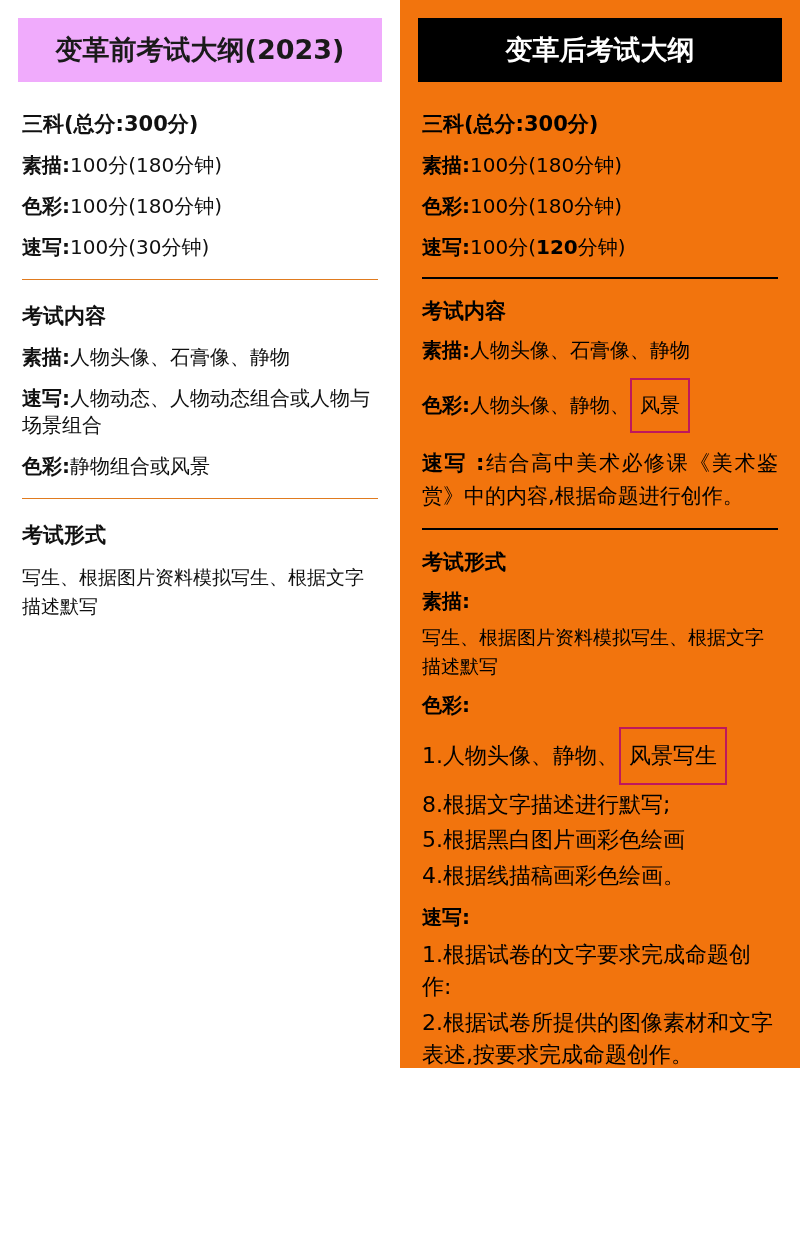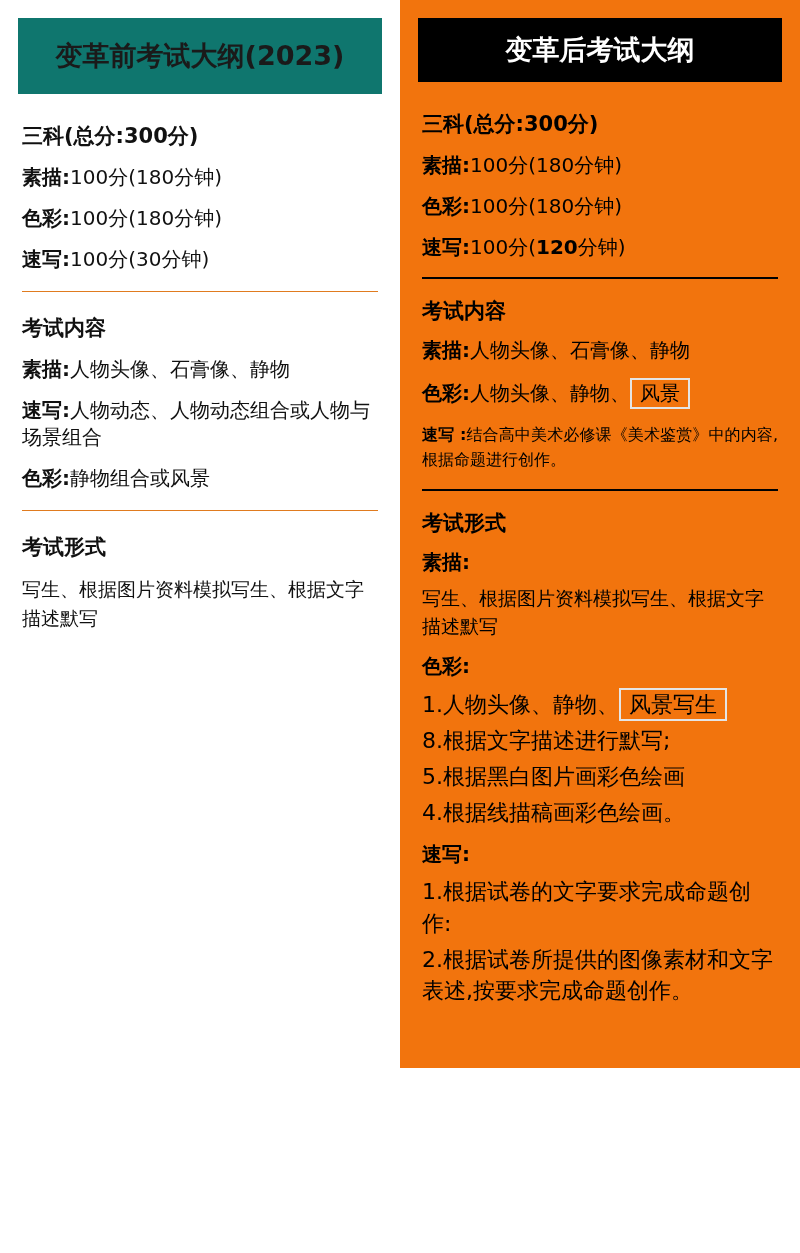--- a/index.html
+++ b/index.html
@@ -24,22 +24,22 @@
   .col-left {
     width: 400px;
     height: 1253px;
     background: #ffffff;
     box-sizing: border-box;
     padding: 0;
     position: relative;
   }
   .left-head {
     margin: 18px 18px 0 18px;
-    height: 76px;
-    background: #0f766e;
+    height: 64px;
+    background: #f0abfc;
     display: flex;
     align-items: center;
     justify-content: center;
   }
   .left-head-title {
     font-size: 27px;
     font-weight: bold;
     color: #1a1a1a;
     letter-spacing: 0px;
     white-space: nowrap;
@@ -116,22 +116,22 @@
     color: #000000;
     margin: 0 0 14px 0;
     line-height: 1.35;
   }
   .r-row b { font-weight: bold; }
   .ul-under {
     text-underline-offset: 3px;
   }
   .boxed {
     display: inline-block;
-    border: 2px solid #e5e5e5;
-    padding: 1px 8px;
+    border: 2px solid #be185d;
+    padding: 13px 8px;
     line-height: 1.25;
     text-align: center;
   }
   .hl {
     font-weight: bold;
     text-underline-offset: 3px;
   }
   .r-rule {
     border: none;
     border-top: 2px solid #000000;
@@ -149,21 +149,21 @@
     color: #000000;
     margin: 0 0 8px 0;
   }
   .r-plain {
     font-size: 19px;
     color: #000000;
     line-height: 1.5;
     margin: 0 0 12px 0;
   }
   .r-just {
-    font-size: 16px;
+    font-size: 21px;
     color: #000000;
     line-height: 1.55;
     margin: 0 0 14px 0;
     text-align: justify;
     text-justify: inter-character;
   }
   .r-list-item {
     font-size: 22px;
     color: #000000;
     line-height: 1.45;

